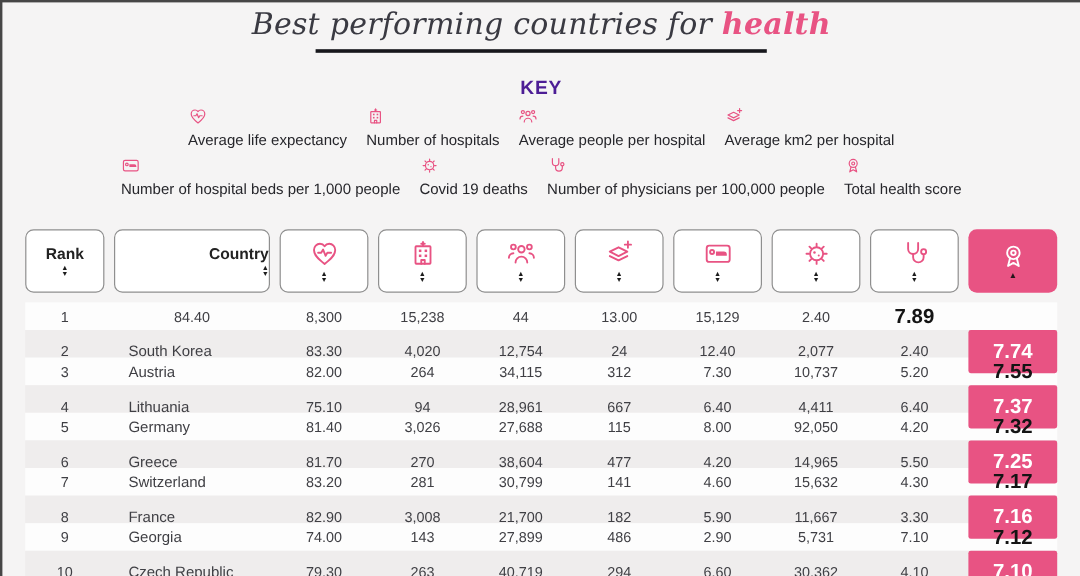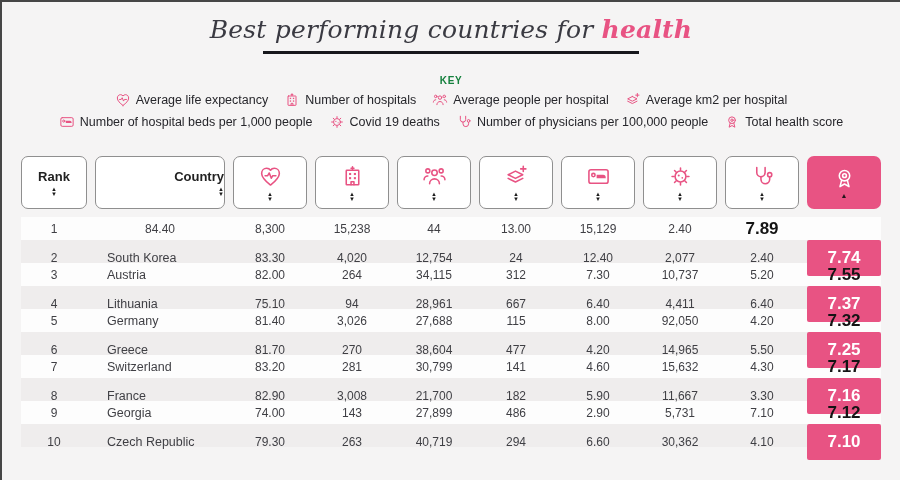--- a/index.html
+++ b/index.html
@@ -17,44 +17,44 @@
   .page{
     position:relative;
     width:900px;height:480px;
     background:var(--page-bg);
     border-top:2px solid #464646;
     border-left:2px solid #464646;
     overflow:hidden;
   }
   
   .title{
-    margin-top:13px;
+    margin-top:3px;
     text-align:center;
     font-family:"DejaVu Serif",serif;
     font-style:italic;
     font-size:25px;
     color:#3a3a42;
     letter-spacing:.2px;
   }
   .title .hl{color:var(--accent);font-weight:bold;}
   .title-underline{
     width:376px;height:3px;background:#17171c;
     margin:7px auto 0;
   }
   
   .key{margin-top:21px;text-align:center;}
   .key-heading{
-    font-size:10px;font-weight:bold;color:#15803d;letter-spacing:.6px;
+    font-size:16px;font-weight:bold;color:#4c1d95;letter-spacing:.6px;
   }
   .key-row{
     display:flex;justify-content:center;align-items:center;
     gap:16px;margin-top:6px;
     font-size:12.5px;color:#26262b;
   }
-  .key-item{display:flex;align-items:center;gap:5px;}
+  .key-item{display:flex;align-items:flex-start;gap:5px;flex-direction:column;}
   .key-item .icon{width:16px;height:16px;color:var(--accent);flex:0 0 auto;}
   
   .table{width:860px;margin:26px auto 0;}
   .grid{
     display:grid;
     grid-template-columns:66px 130px repeat(8,74px);
     column-gap:8px;
   }
   .thead{height:53px;}
   .hcell{

